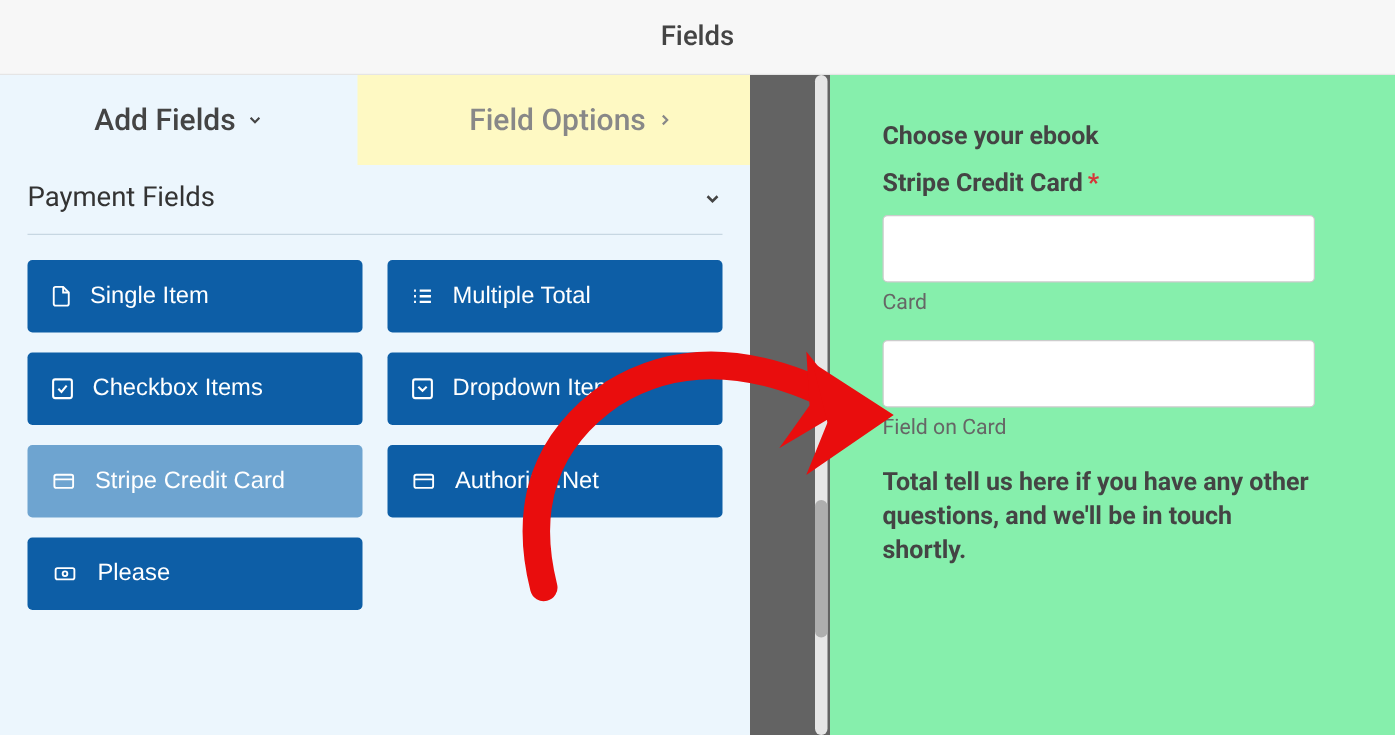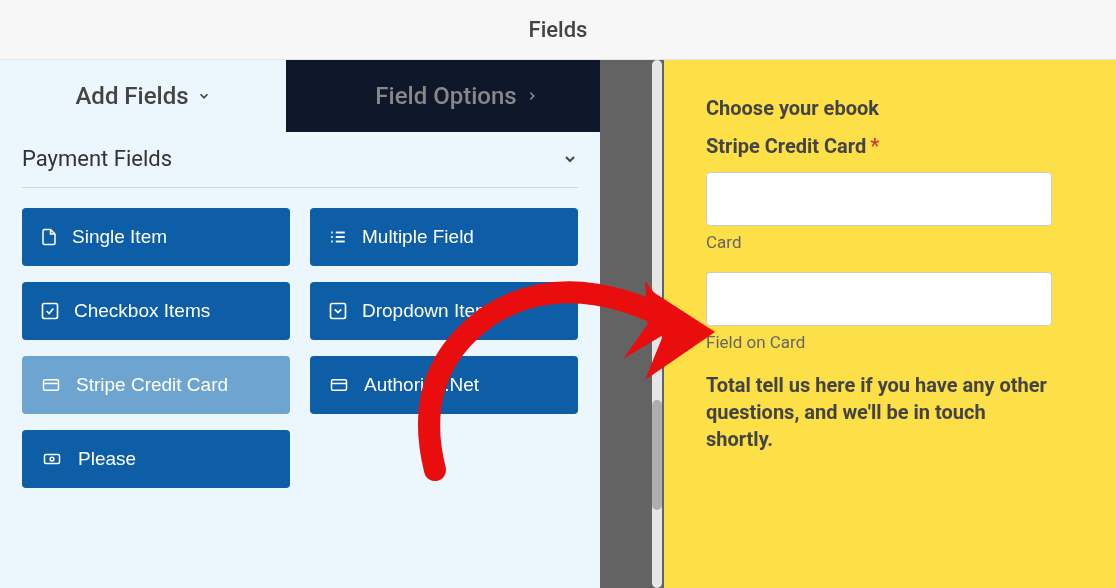--- a/index.html
+++ b/index.html
@@ -45,21 +45,21 @@
     justify-content: center;
     font-size: 24px;
     color: #444;
     font-weight: 500;
     gap: 8px;
   }
   .tab-active {
     background: #ecf6fd;
   }
   .tab-inactive {
-    background: #0f172a;
+    background: #fef9c3;
     color: #888;
     padding-left: 28px;
   }
   .section-header {
     display: flex;
     align-items: center;
     justify-content: space-between;
     padding: 14px 22px 0 22px;
   }
   .section-title {
@@ -116,21 +116,21 @@
     right: 2px;
     top: 340px;
     width: 10px;
     height: 110px;
     background: #aeaeae;
     border-radius: 5px;
   }
   .preview {
     flex: 1;
     padding: 36px 64px 0 42px;
-    background: #fde047;
+    background: #86efac;
   }
   .form-label {
     display: block;
     font-size: 20px;
     font-weight: 700;
     color: #444;
     margin-bottom: 14px;
   }
   .req { color: #d63638; margin-left: 4px; }
   .select-wrap {
@@ -233,21 +233,21 @@
         </button>
         <button class="field-btn">
           <svg width="20" height="18" viewBox="0 0 24 24" fill="none" stroke="#fff" stroke-width="2.5">
               <line x1="9" y1="6" x2="21" y2="6"></line>
               <line x1="9" y1="12" x2="21" y2="12"></line>
               <line x1="9" y1="18" x2="21" y2="18"></line>
               <line x1="3" y1="6" x2="5" y2="6"></line>
               <line x1="3" y1="12" x2="5" y2="12"></line>
               <line x1="3" y1="18" x2="5" y2="18"></line>
             </svg>
-          <span>Multiple Field</span>
+          <span>Multiple Total</span>
         </button>
         <button class="field-btn">
           <svg width="20" height="20" viewBox="0 0 24 24" fill="none" stroke="#fff" stroke-width="2">
               <rect x="3" y="3" width="18" height="18" rx="2"></rect>
               <polyline points="8 12 11 15 16 9"></polyline>
             </svg>
           <span>Checkbox Items</span>
         </button>
         <button class="field-btn">
           <svg width="20" height="20" viewBox="0 0 24 24" fill="none" stroke="#fff" stroke-width="2">

